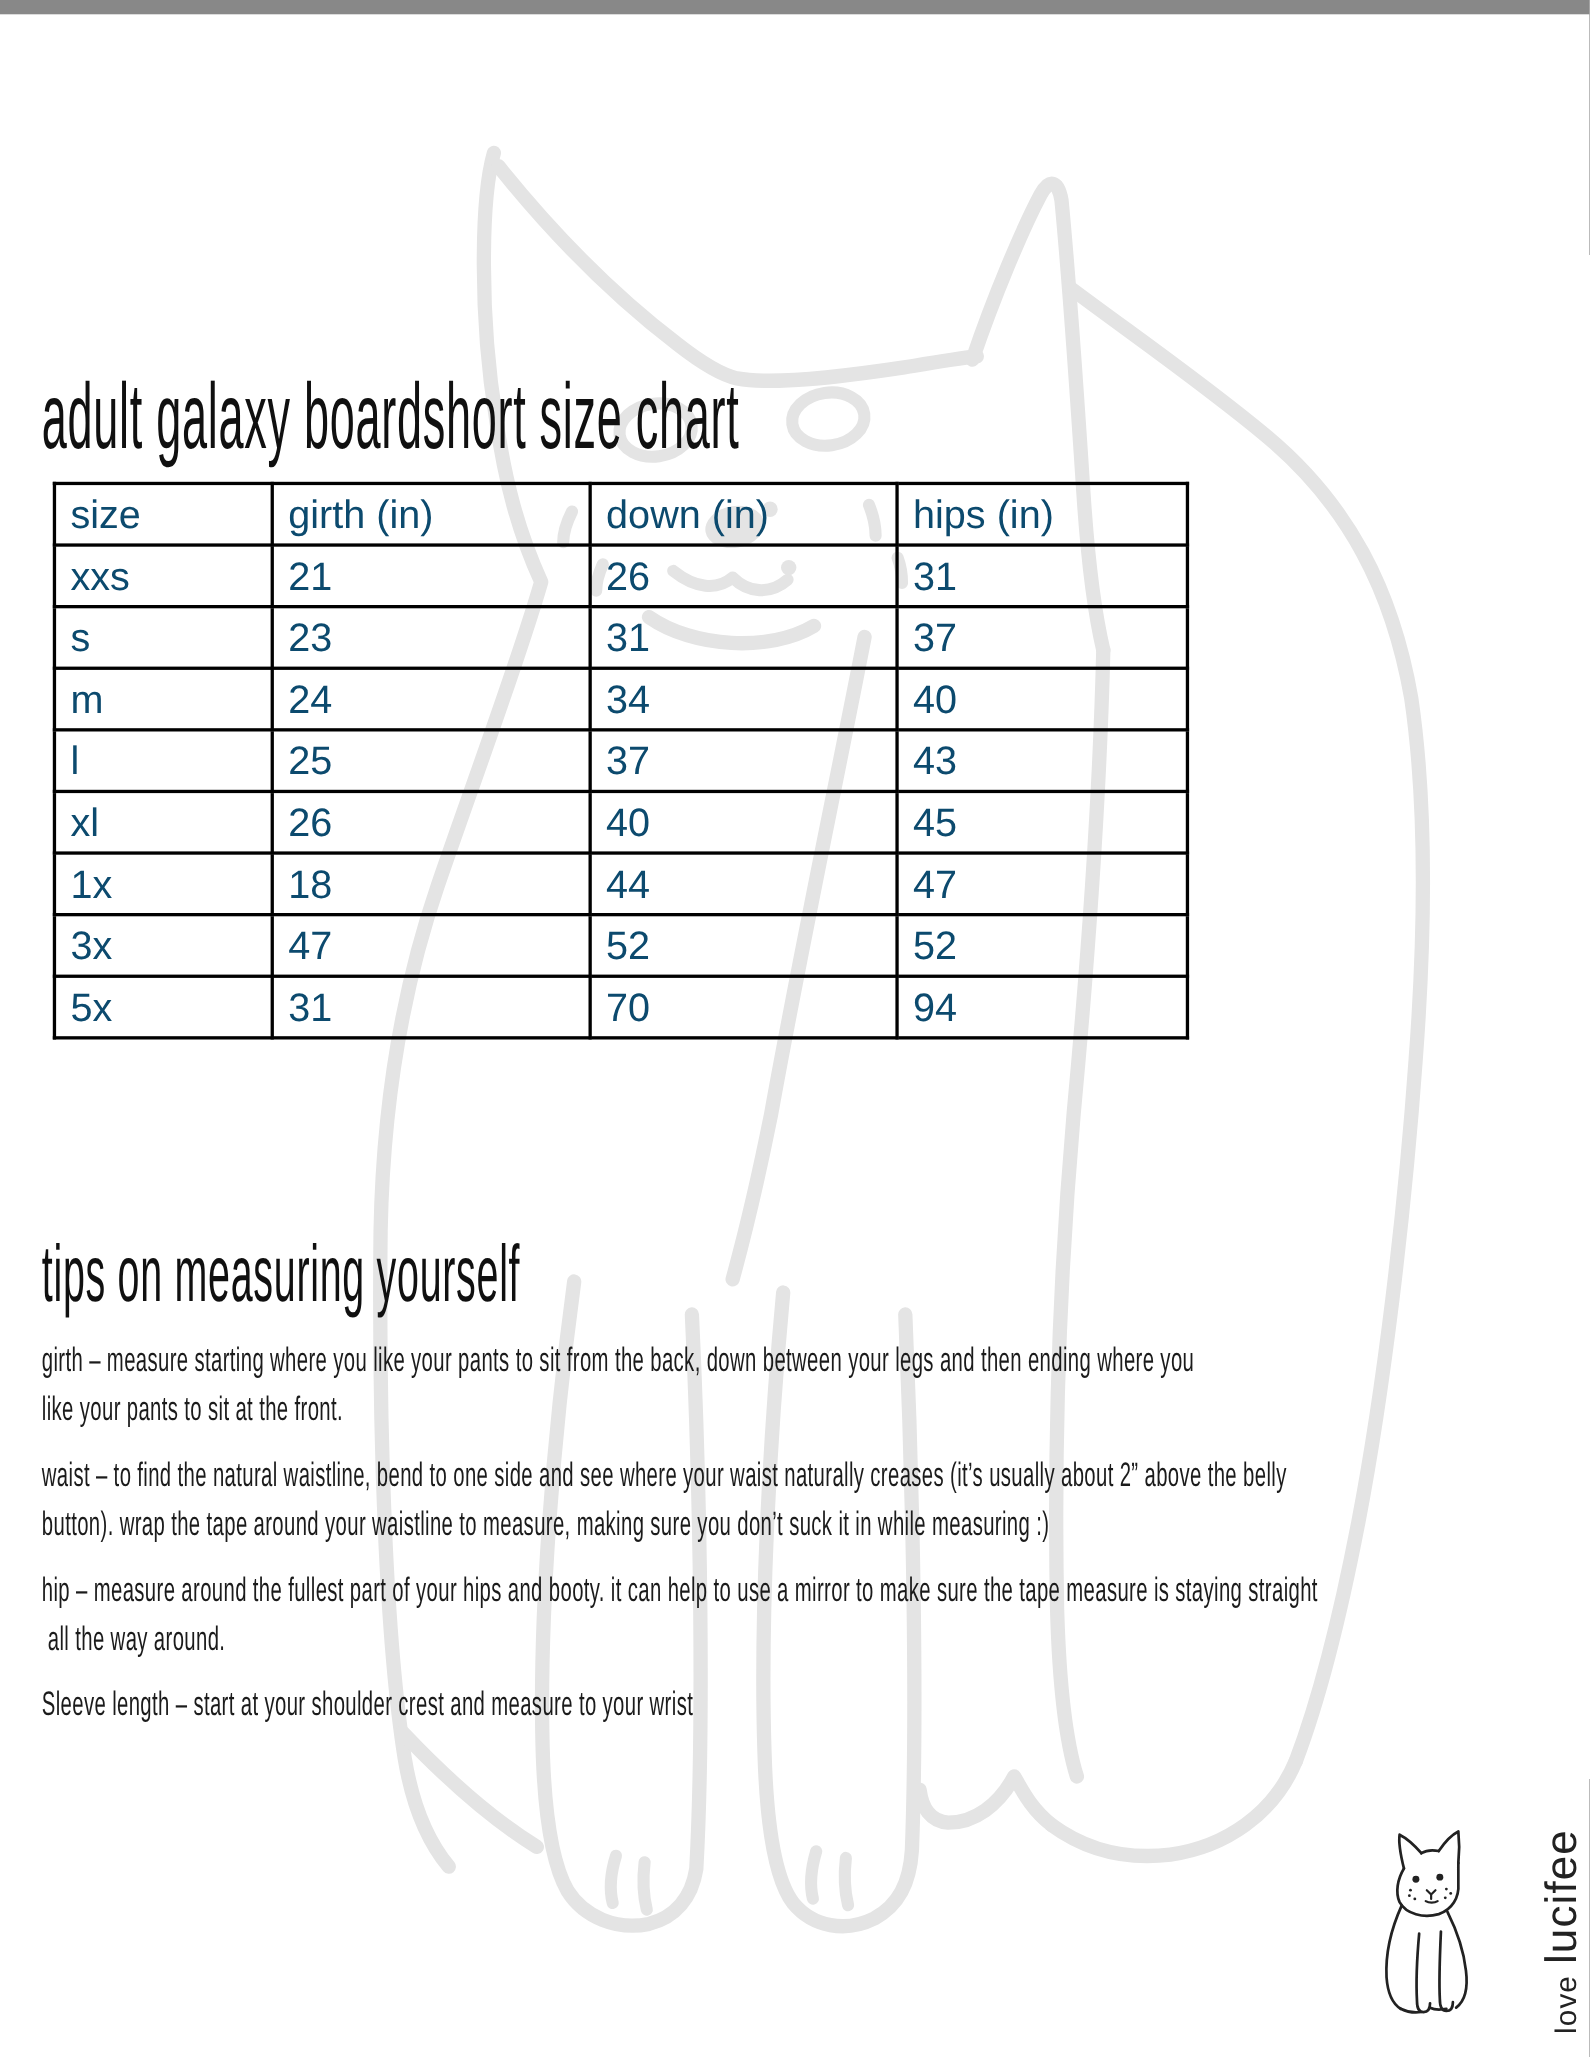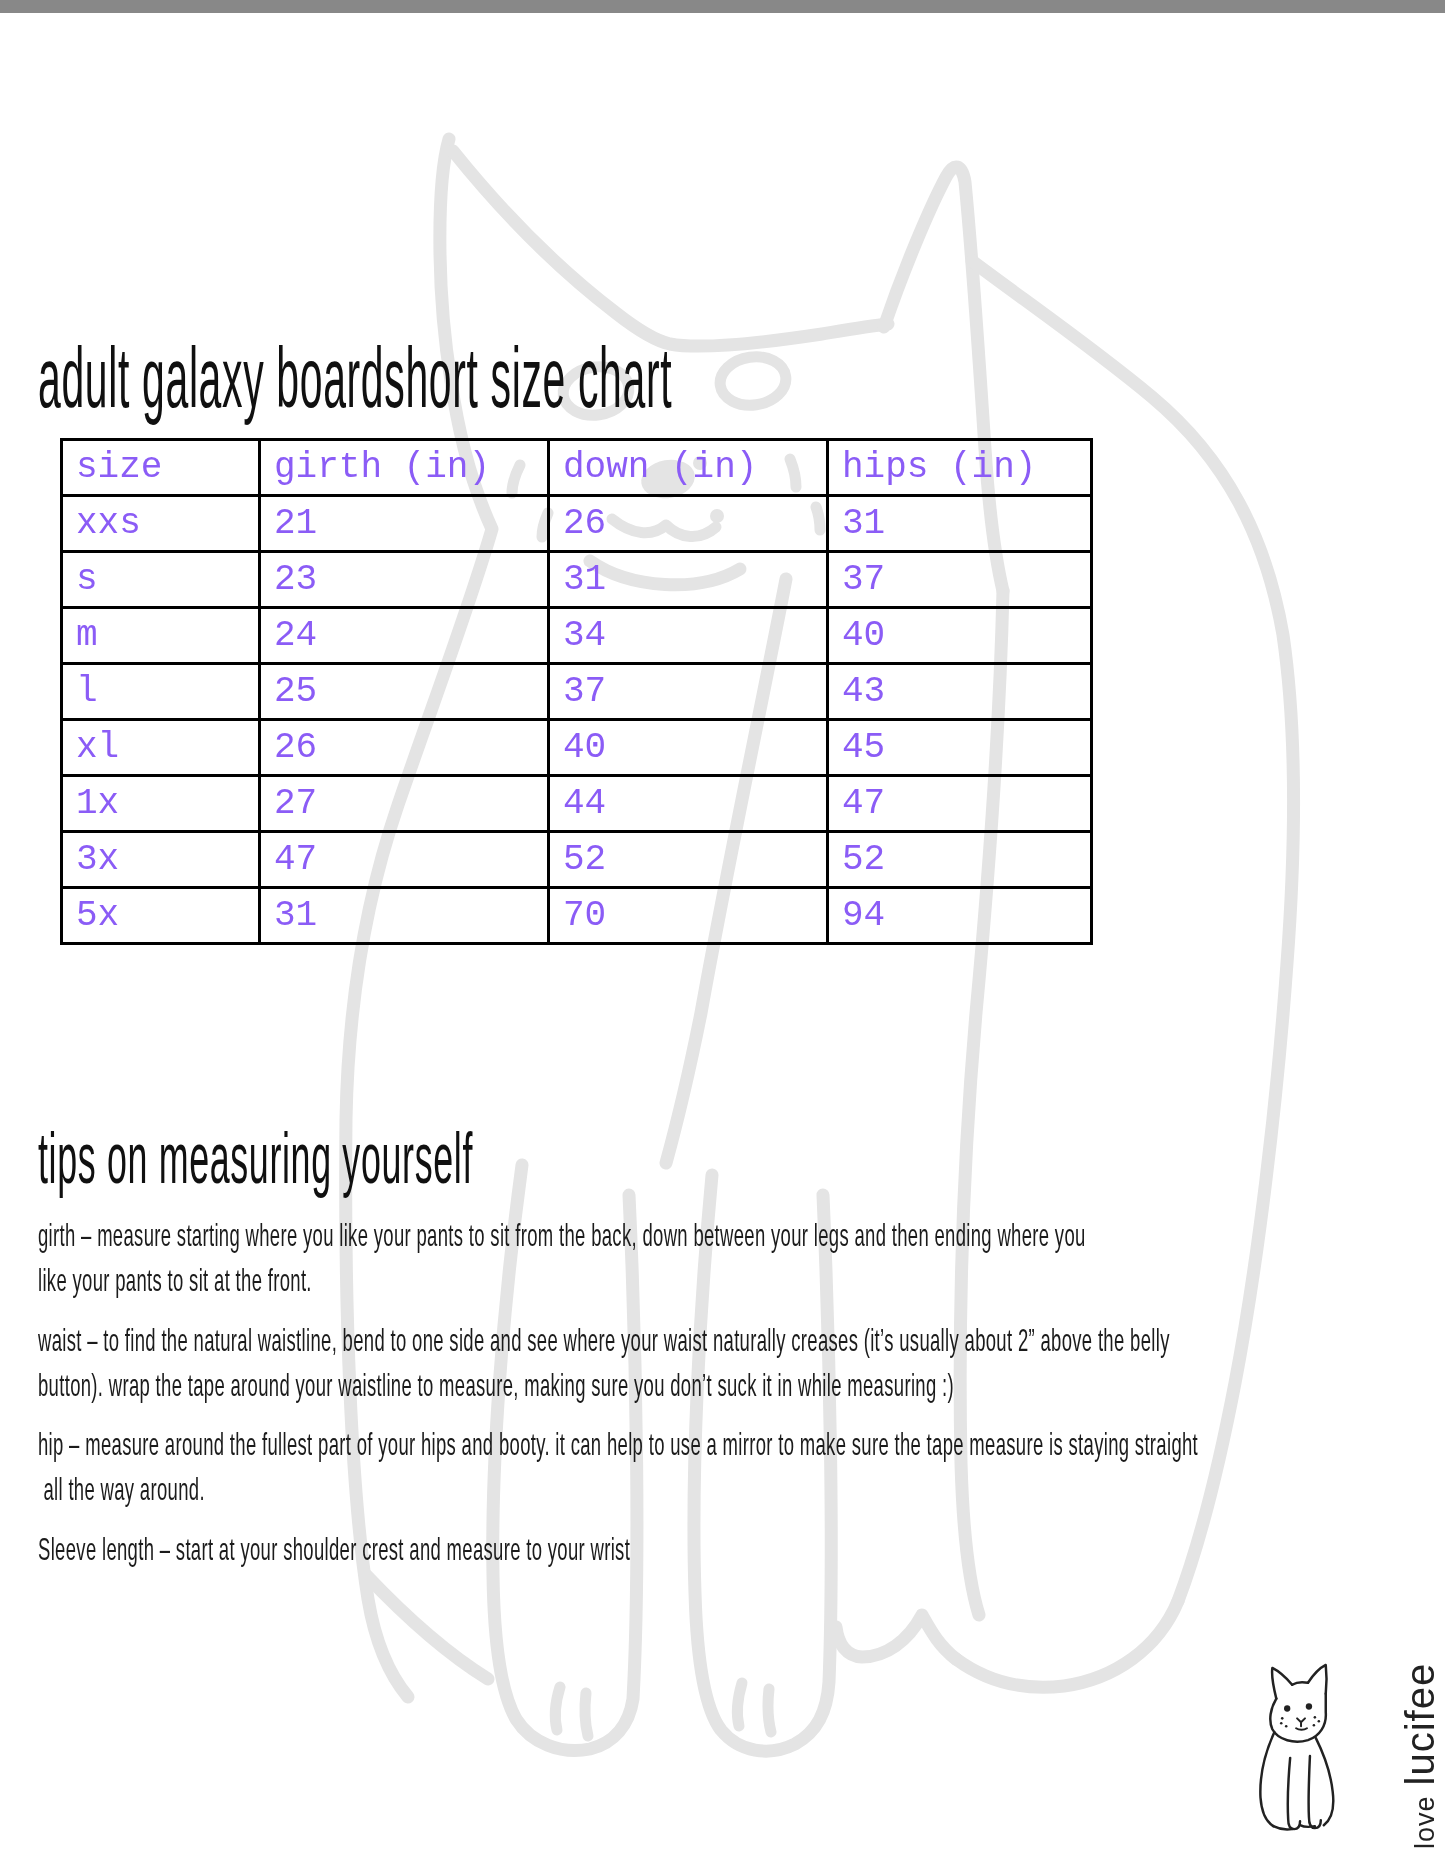--- a/index.html
+++ b/index.html
@@ -24,25 +24,25 @@
     z-index:2;font-weight:normal;margin:0;
   }
   .tips-heading{
     position:absolute;left:38px;top:1102px;
     font-size:56px;color:#101010;letter-spacing:1px;white-space:nowrap;
     transform:scale(0.64,1.3);transform-origin:0 0;
     z-index:2;font-weight:normal;margin:0;
   }
   
   .size-table{
-    position:absolute;left:60px;top:425px;
+    position:absolute;left:48px;top:425px;
     border-collapse:collapse;table-layout:fixed;
     width:1030px;z-index:2;
-    font-family:Liberation Mono, monospace;
-    font-size:36px;color:#8b5cf6;
+    font-family:Liberation Sans, sans-serif;
+    font-size:36px;color:#0c4a6e;
     background:transparent;
   }
   .size-table th,.size-table td{
     border:3px solid #000;
     height:53px;
     padding:0 0 0 13px;
     text-align:left;vertical-align:middle;
     font-weight:normal;
     white-space:nowrap;overflow:hidden;
     background:transparent;
@@ -165,21 +165,21 @@
         <td>43</td>
       </tr>
       <tr>
         <td>xl</td>
         <td>26</td>
         <td>40</td>
         <td>45</td>
       </tr>
       <tr>
         <td>1x</td>
-        <td>27</td>
+        <td>18</td>
         <td>44</td>
         <td>47</td>
       </tr>
       <tr>
         <td>3x</td>
         <td>47</td>
         <td>52</td>
         <td>52</td>
       </tr>
       <tr>

